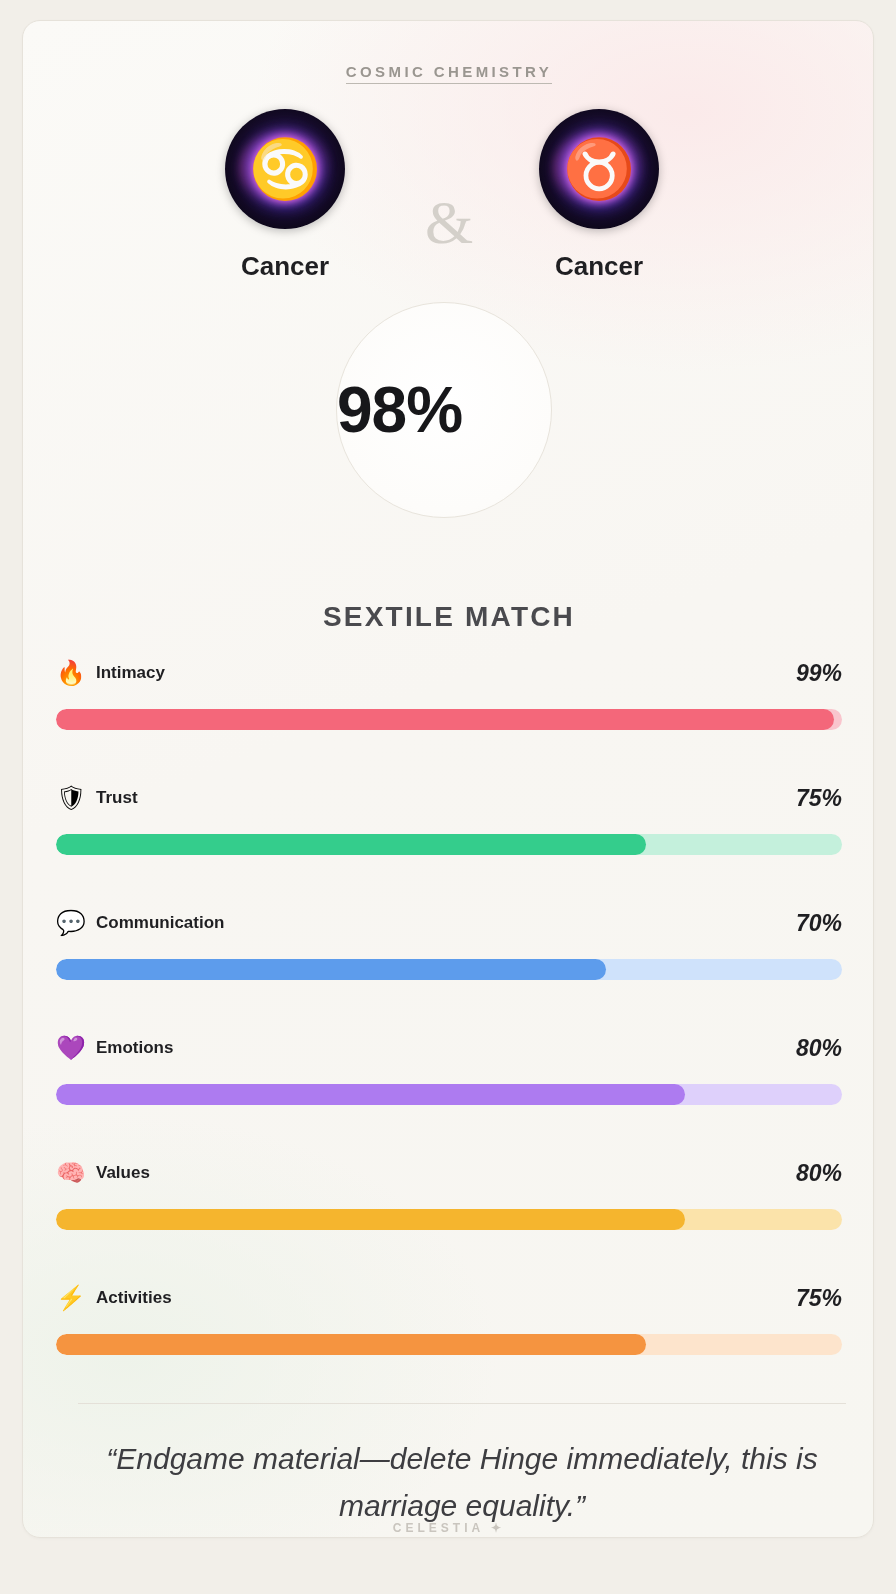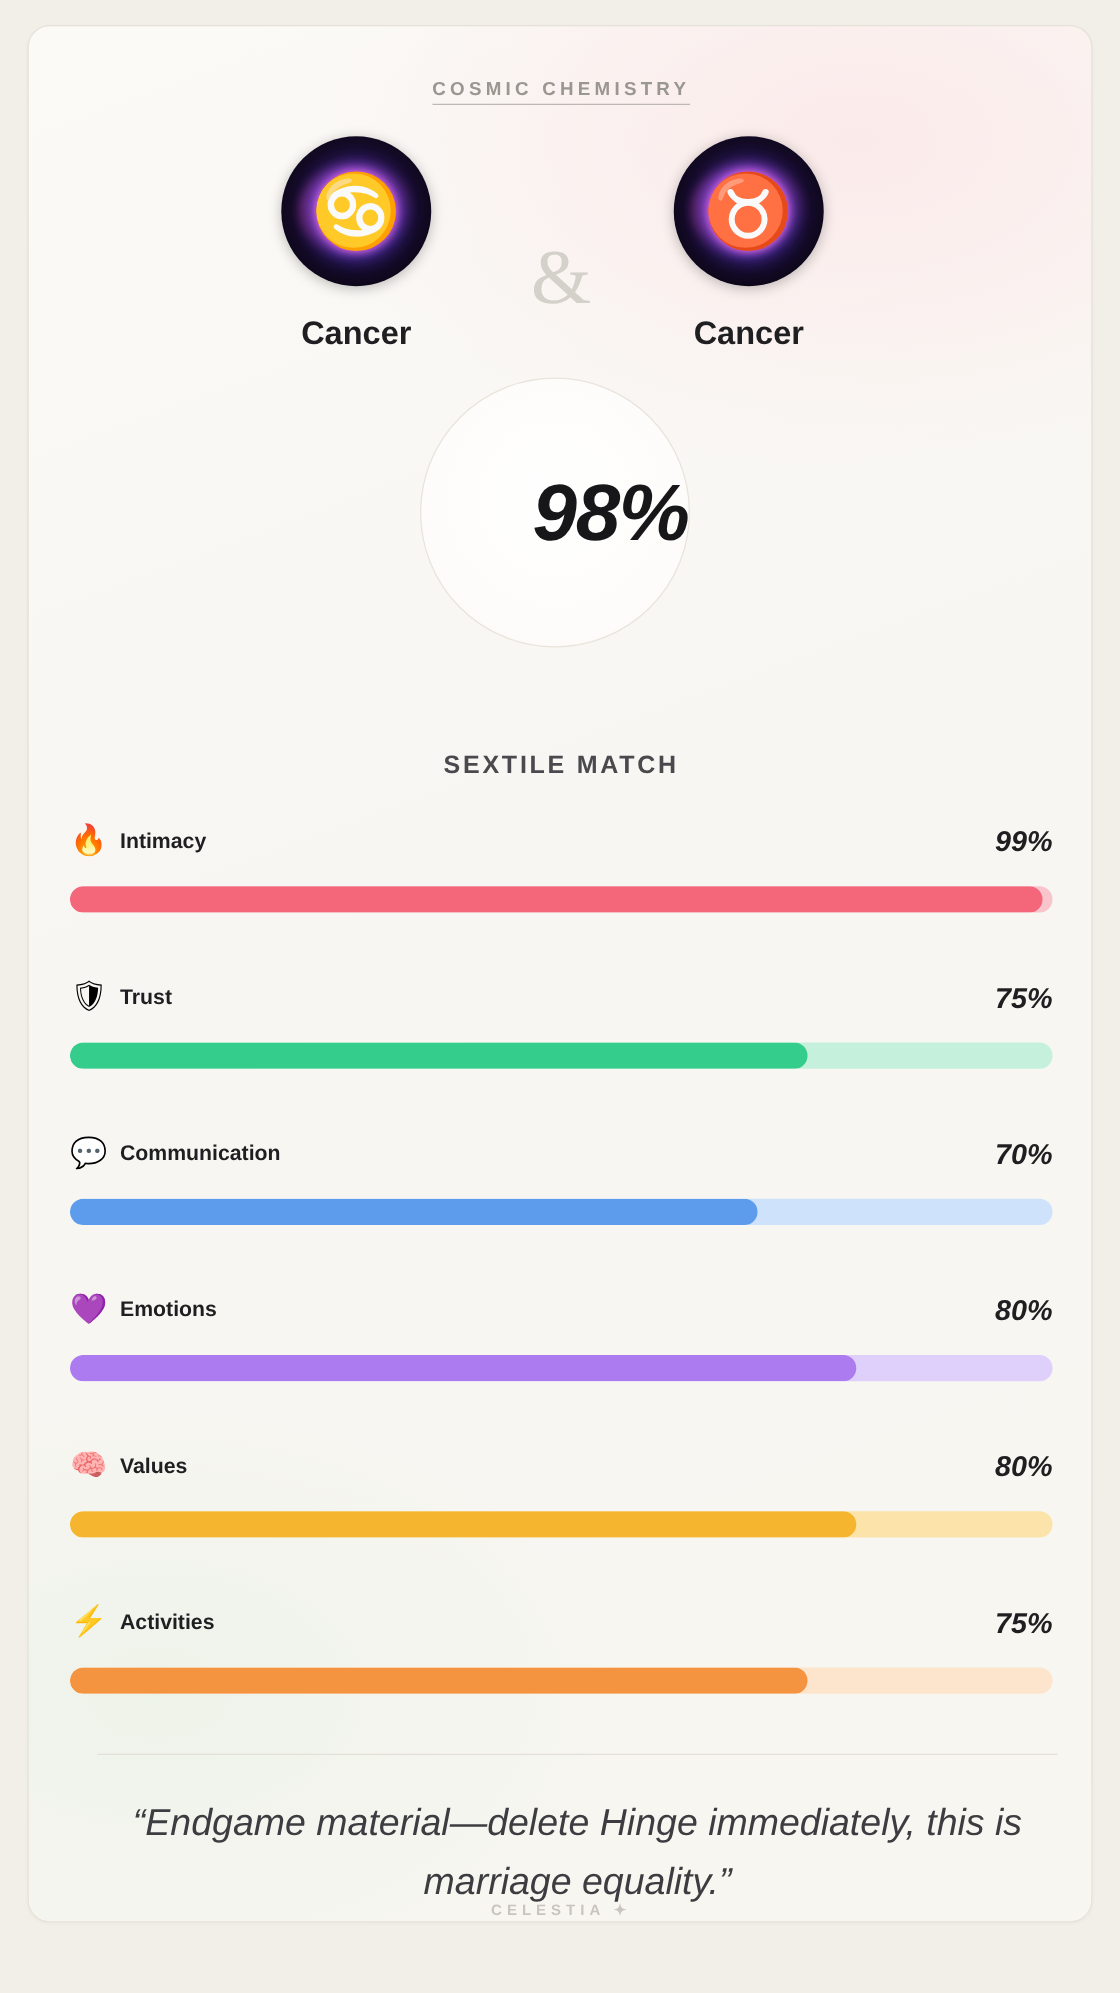--- a/index.html
+++ b/index.html
@@ -115,22 +115,21 @@
     position: absolute;
     left: 313px;
     top: 281px;
     width: 214px;
     height: 214px;
     border-radius: 50%;
     border: 1px solid #e8e4dc;
     background: radial-gradient(circle at 50% 45%, #ffffff 0%, #fdfcfa 70%, #faf8f4 100%);
     display: flex;
     align-items: center;
-    justify-content: flex-end;
-    font-style: italic;
+    justify-content: flex-start;
   }
   .score-val {
     font-size: 64px;
     font-weight: 700;
     color: #17171a;
     letter-spacing: -1px;
   }
   .compat-label {
     position: absolute;
     top: 525px;
@@ -141,21 +140,21 @@
     letter-spacing: 3.2px;
     font-weight: 700;
     color: #a5a19a;
   }
   .match-label {
     position: absolute;
     top: 580px;
     left: 0;
     width: 852px;
     text-align: center;
-    font-size: 20px;
+    font-size: 28px;
     letter-spacing: 2.2px;
     font-weight: 700;
     color: #4a4a4e;
   }
 
   .metrics {
     position: absolute;
     left: 33px;
     top: 630px;
     width: 786px;

